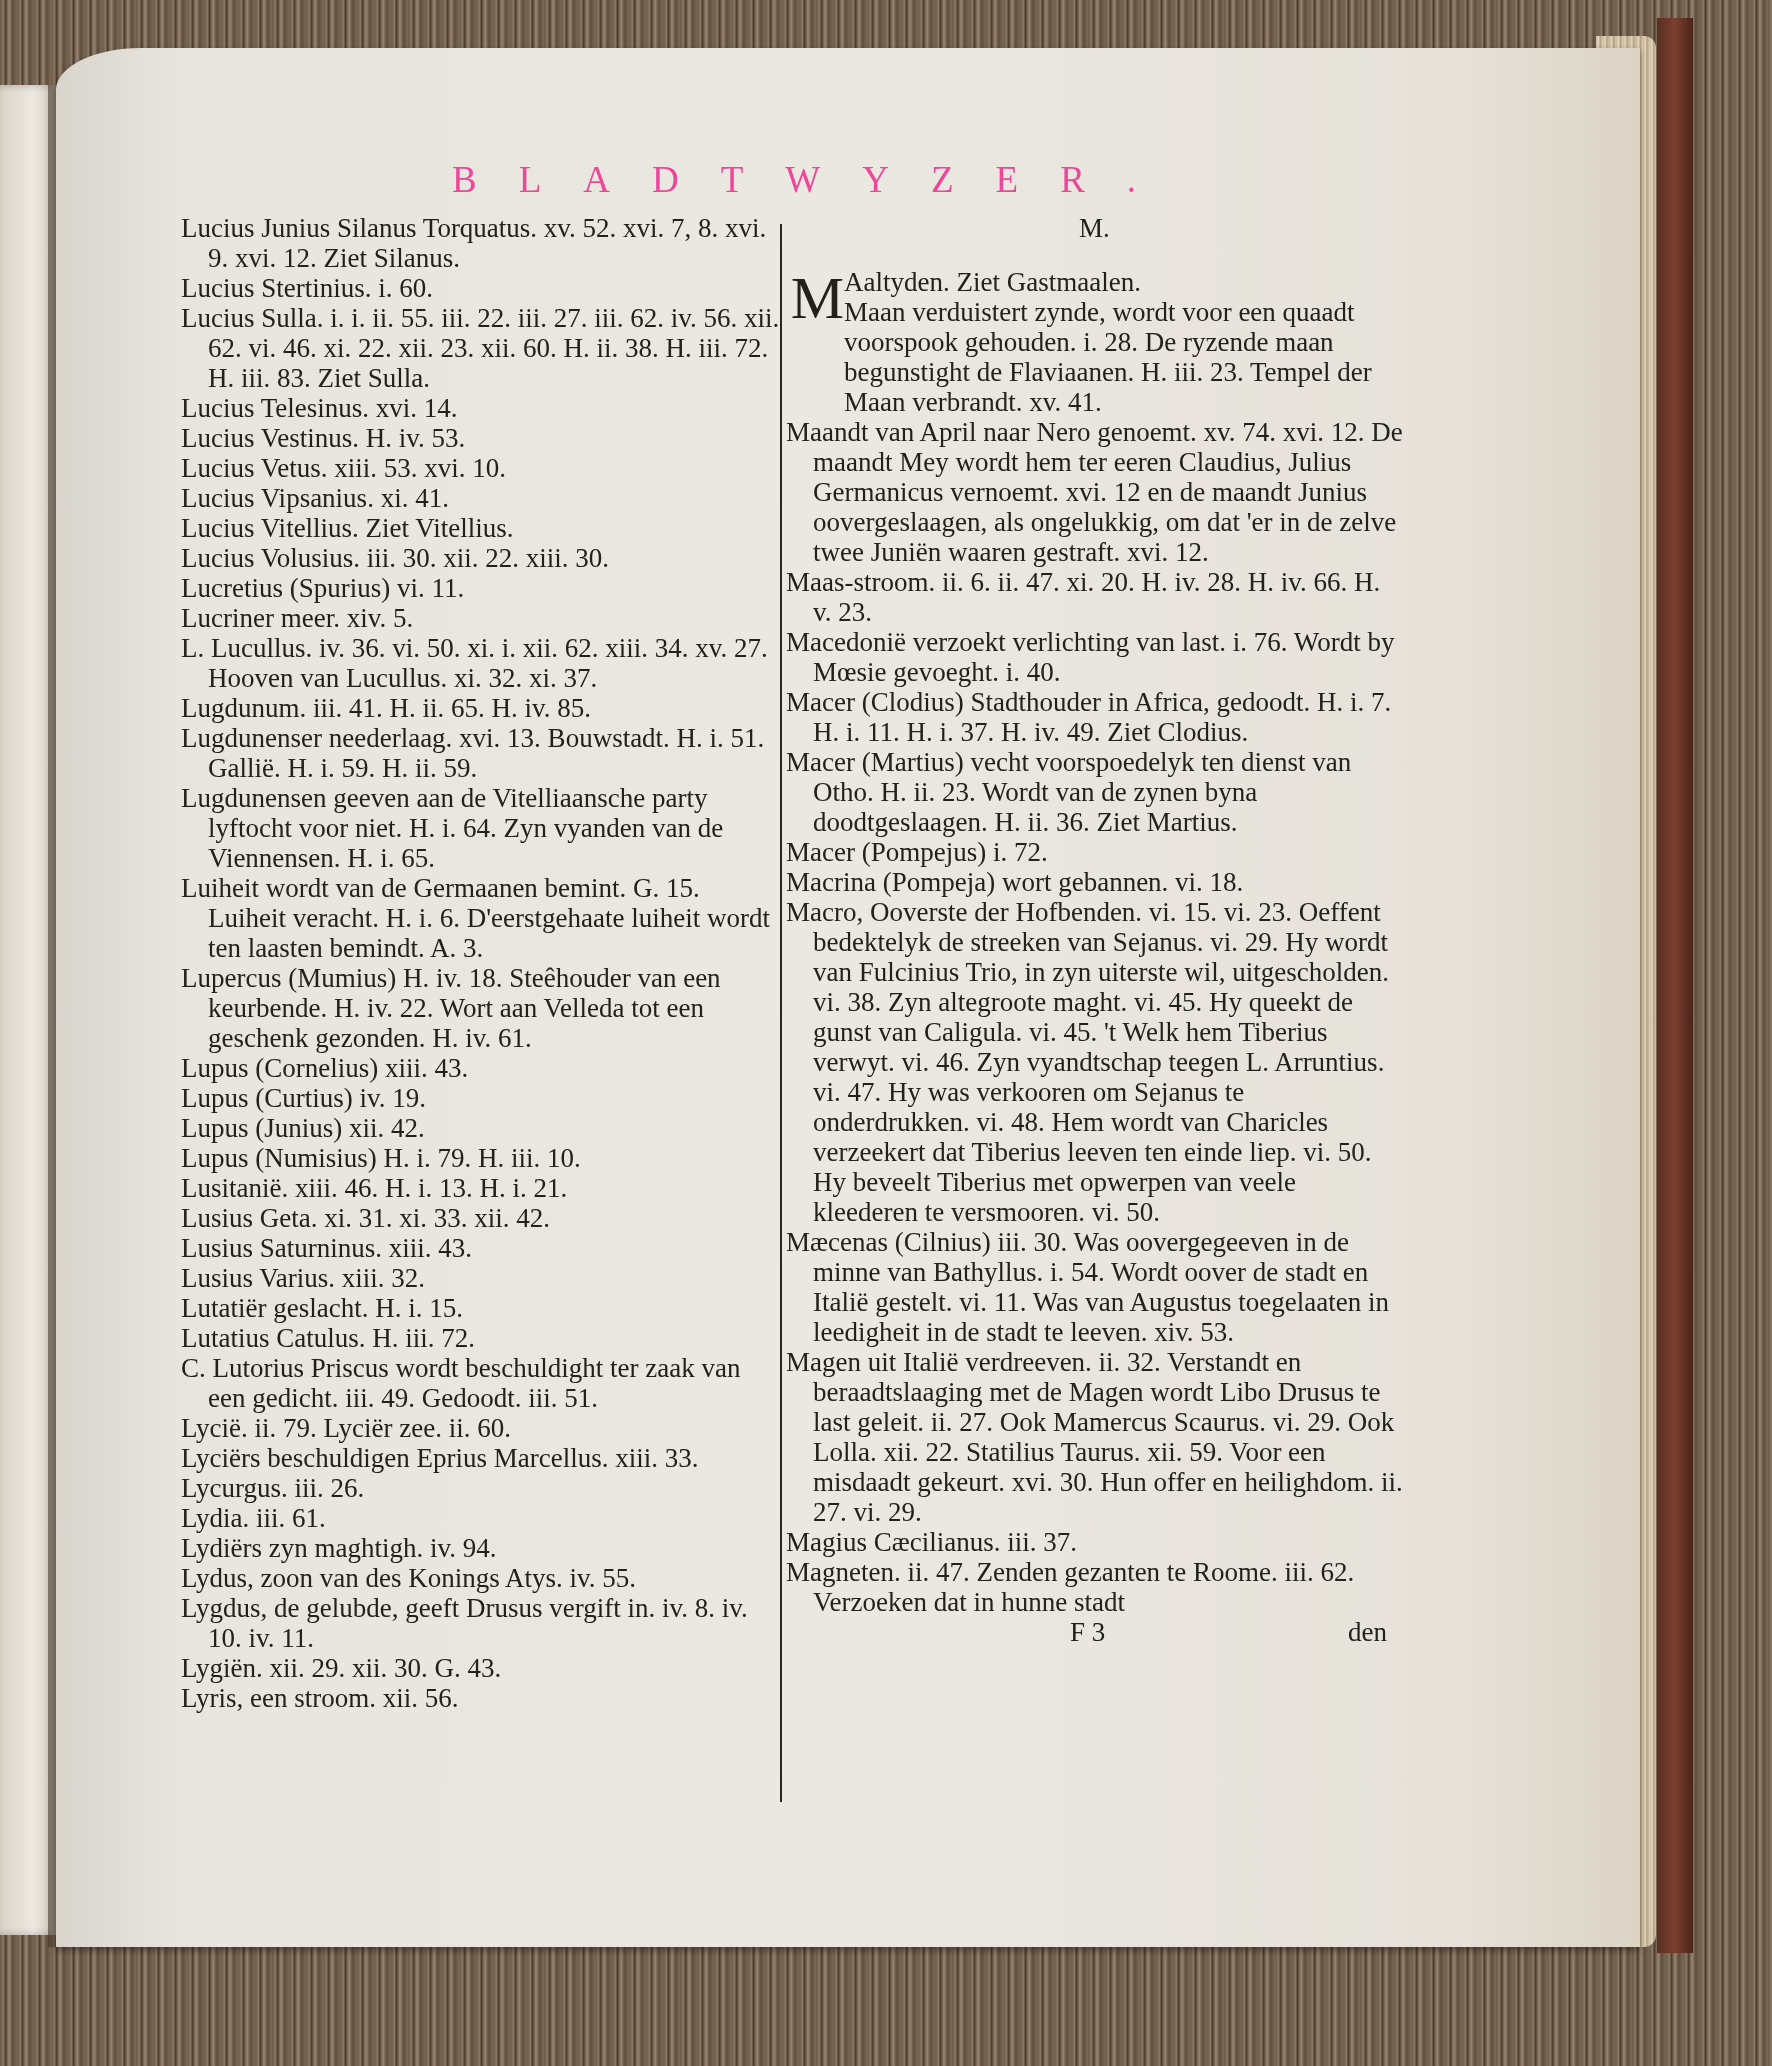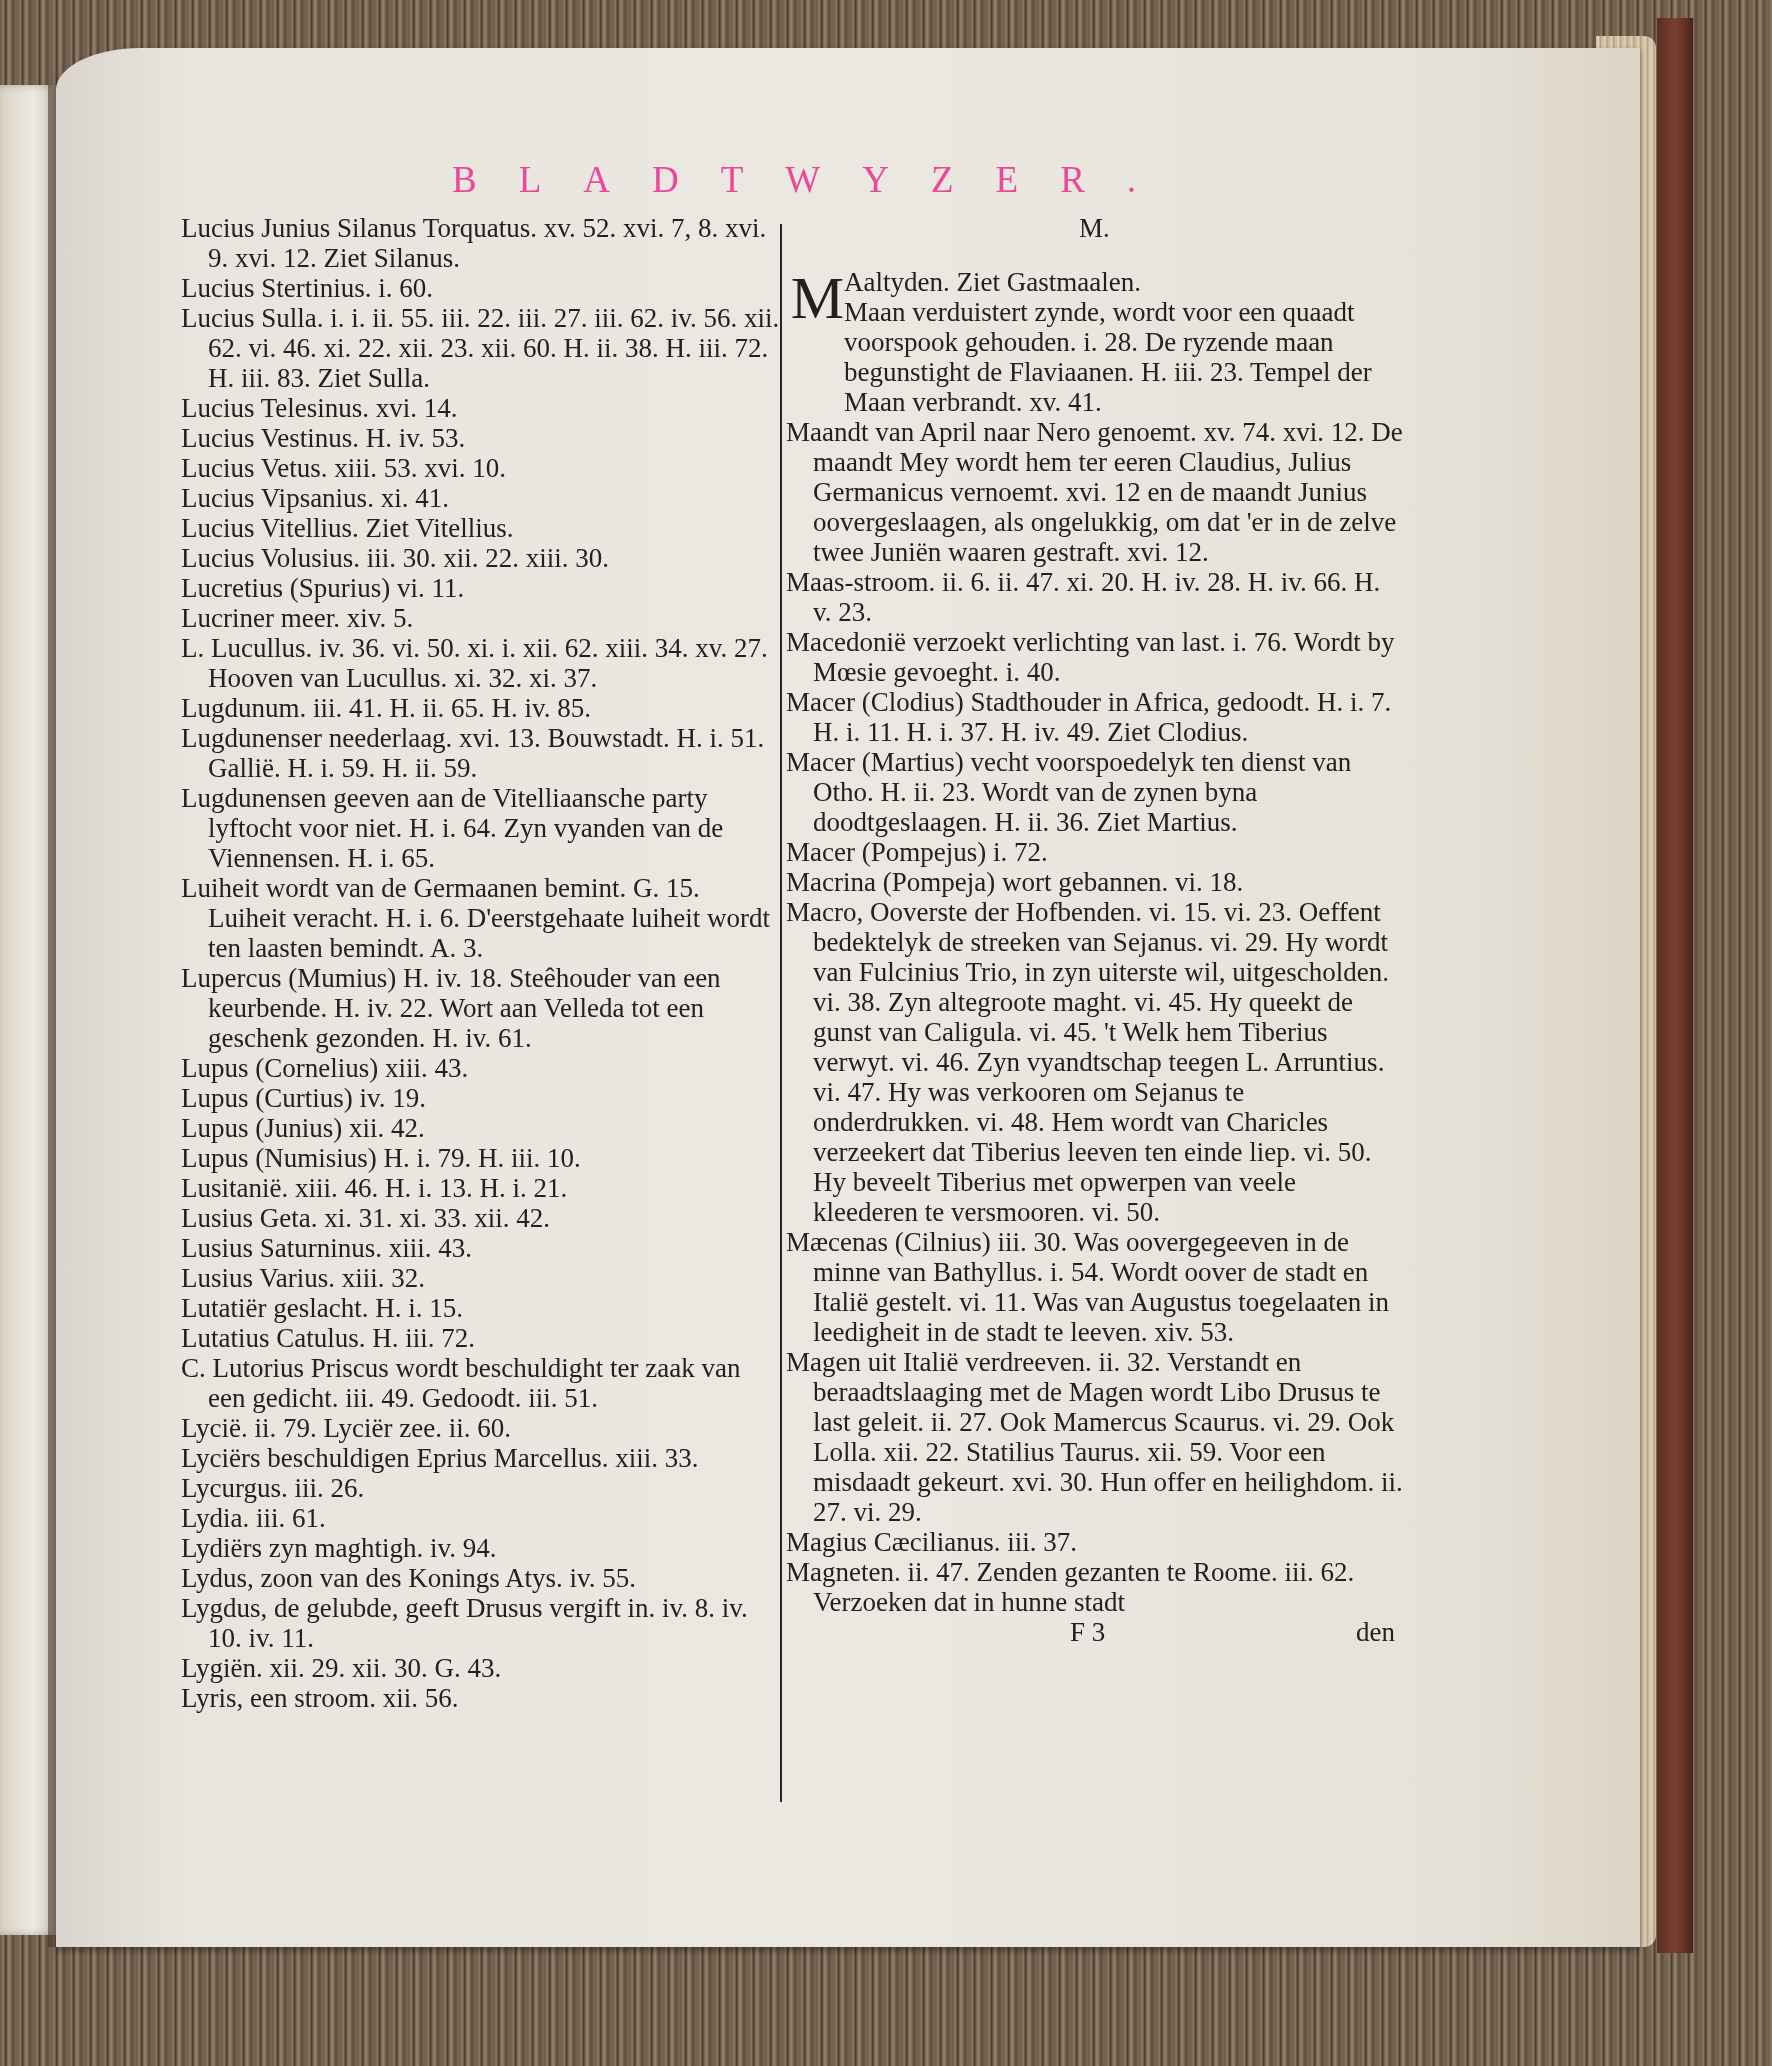--- a/index.html
+++ b/index.html
@@ -48,21 +48,21 @@
     position:absolute;left:780px;top:224px;width:1.8px;height:1578px;background:#2a2622;
   }
   .section-letter{text-align:center;margin:0 0 24px 0;font-size:27px;padding-left:0;text-indent:0;}
   .dropcap-entry{position:relative;padding-left:27px;text-indent:0;}
   .dropcap{
     position:absolute;left:4.8px;top:3.6px;font-size:60px;line-height:54px;color:#24201c;
   }
   .dropcap-first{padding-left:22px;}
   .catchword-row{position:relative;height:30px;}
   .signature{position:absolute;left:284px;top:0;}
-  .catchword{position:absolute;right:8px;top:0;}
+  .catchword{position:absolute;right:16px;top:0;}
 </style>
 </head>
 <body>
 
 <div class="left-page"></div>
 <div class="spine-shadow"></div>
 <div class="cover-edge"></div>
 <div class="page-edges"></div>
 
 <div class="page"></div>

